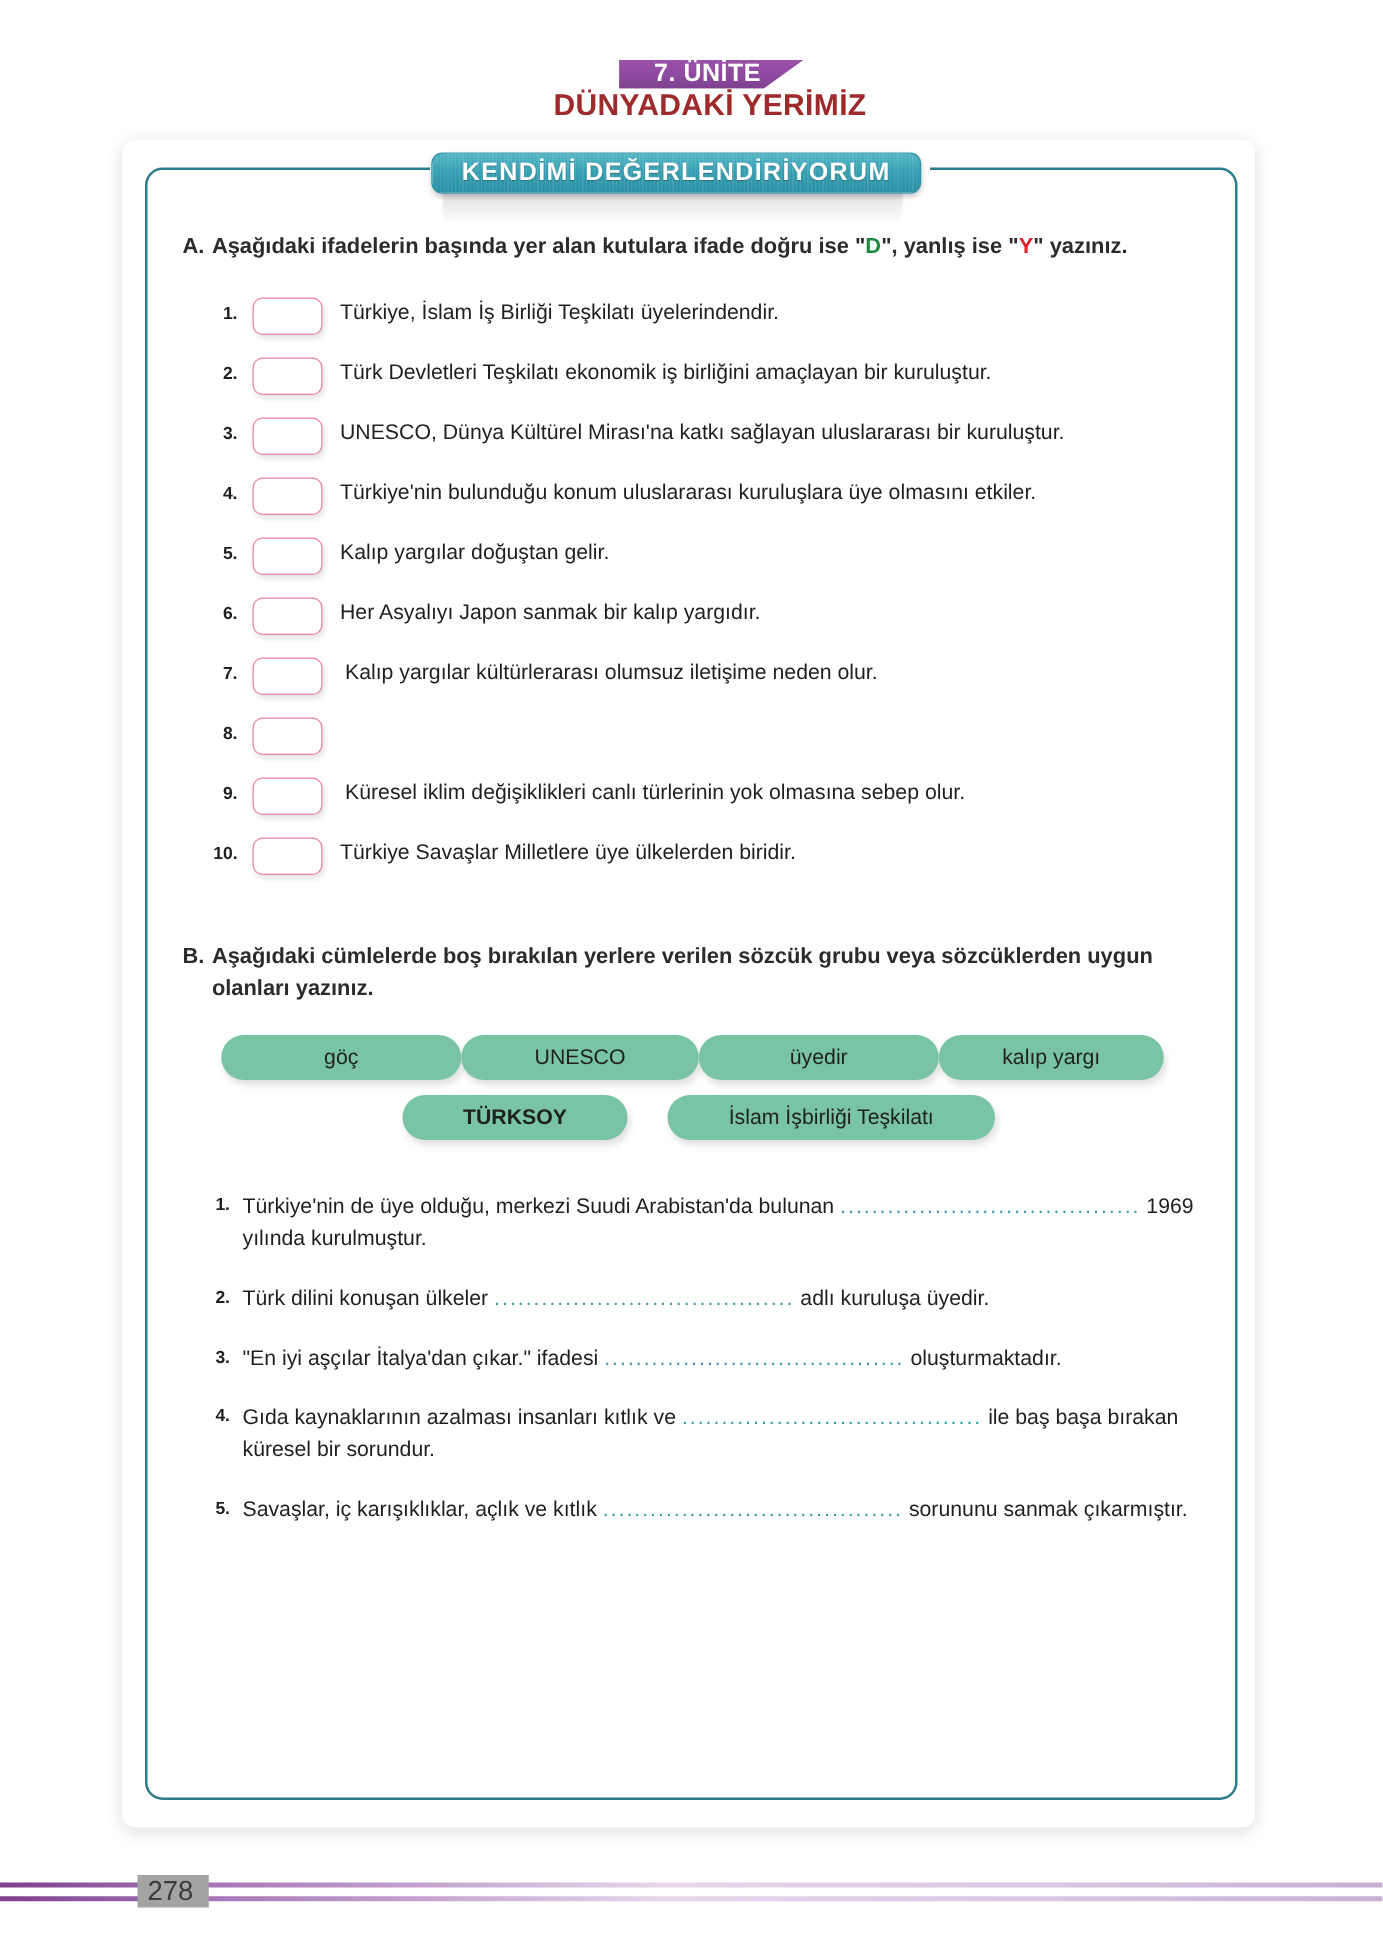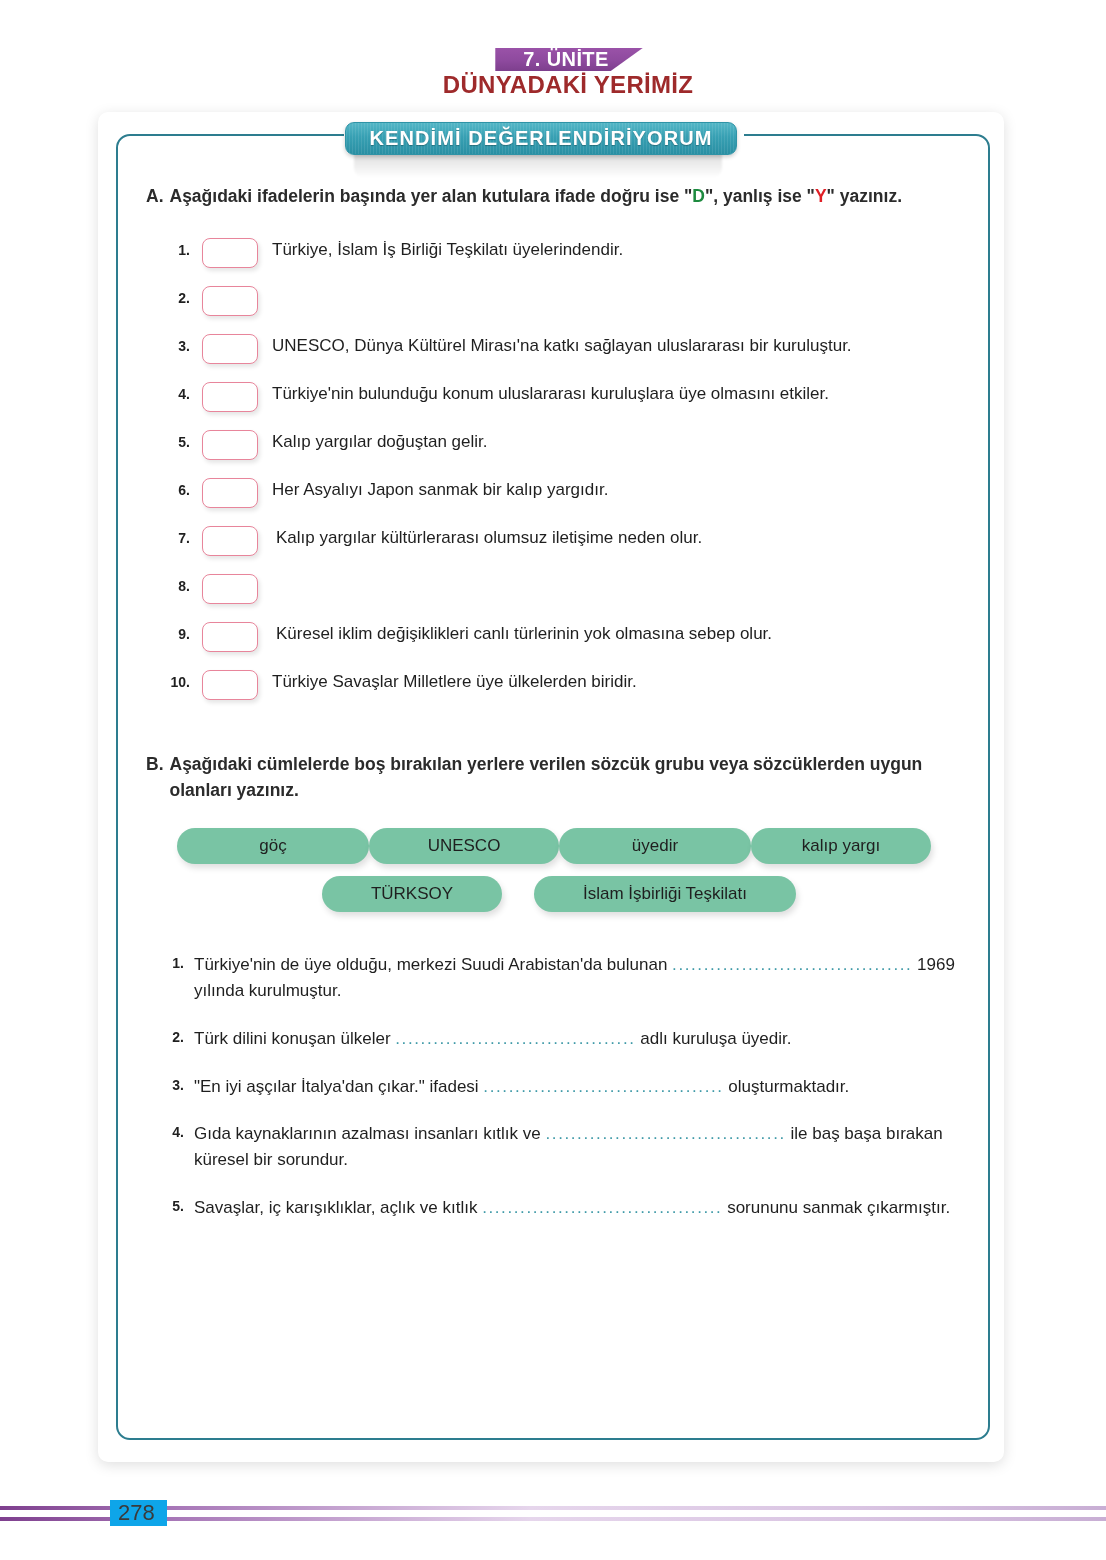--- a/index.html
+++ b/index.html
@@ -226,21 +226,21 @@
     padding: 0 24px;
     font-size: 17px;
     color: #1f1f1f;
     white-space: nowrap;
     box-shadow: 2px 4px 6px rgba(0,0,0,0.13);
   }
   .pill.w-goc { width: 192px; }
   .pill.w-unesco { width: 190px; }
   .pill.w-aclik { width: 192px; }
   .pill.w-kalip { width: 180px; }
-  .pill.w-turksoy { width: 180px; }
+  .pill.w-turksoy { width: 180px; font-weight: bold; }
   .pill.w-islam { width: 262px; }
 
   
   .fill-list {
     margin-top: 40px;
     padding-left: 10px;
   }
 
   .fill-row {
     display: flex;
@@ -288,21 +288,21 @@
   }
   .rule.r1 { top: 0; }
   .rule.r2 { top: 11px; }
 
   .page-number {
     position: absolute;
     left: 110px;
     top: 1500px;
     font-size: 22px;
     color: #3a3a3a;
-    background: #0ea5e9;
+    background: #a3a3a3;
     padding: 0 12px 0 8px;
     z-index: 3;
   }
 </style>
 </head>
 <body>
 
 <div class="page">
 
   <div class="header">
@@ -331,20 +331,21 @@
 
     <div class="tf-list">
       <div class="tf-row">
         <span class="tf-num">1.</span>
         <span class="tf-box"></span>
         <span class="tf-text">Türkiye, İslam İş Birliği Teşkilatı üyelerindendir.</span>
       </div>
       <div class="tf-row">
         <span class="tf-num">2.</span>
         <span class="tf-box"></span>
+        <span class="tf-text">Türk Devletleri Teşkilatı ekonomik iş birliğini amaçlayan bir kuruluştur.</span>
       </div>
       <div class="tf-row">
         <span class="tf-num">3.</span>
         <span class="tf-box"></span>
         <span class="tf-text">UNESCO, Dünya Kültürel Mirası'na katkı sağlayan uluslararası bir kuruluştur.</span>
       </div>
       <div class="tf-row">
         <span class="tf-num">4.</span>
         <span class="tf-box"></span>
         <span class="tf-text">Türkiye'nin bulunduğu konum uluslararası kuruluşlara üye olmasını etkiler.</span>

